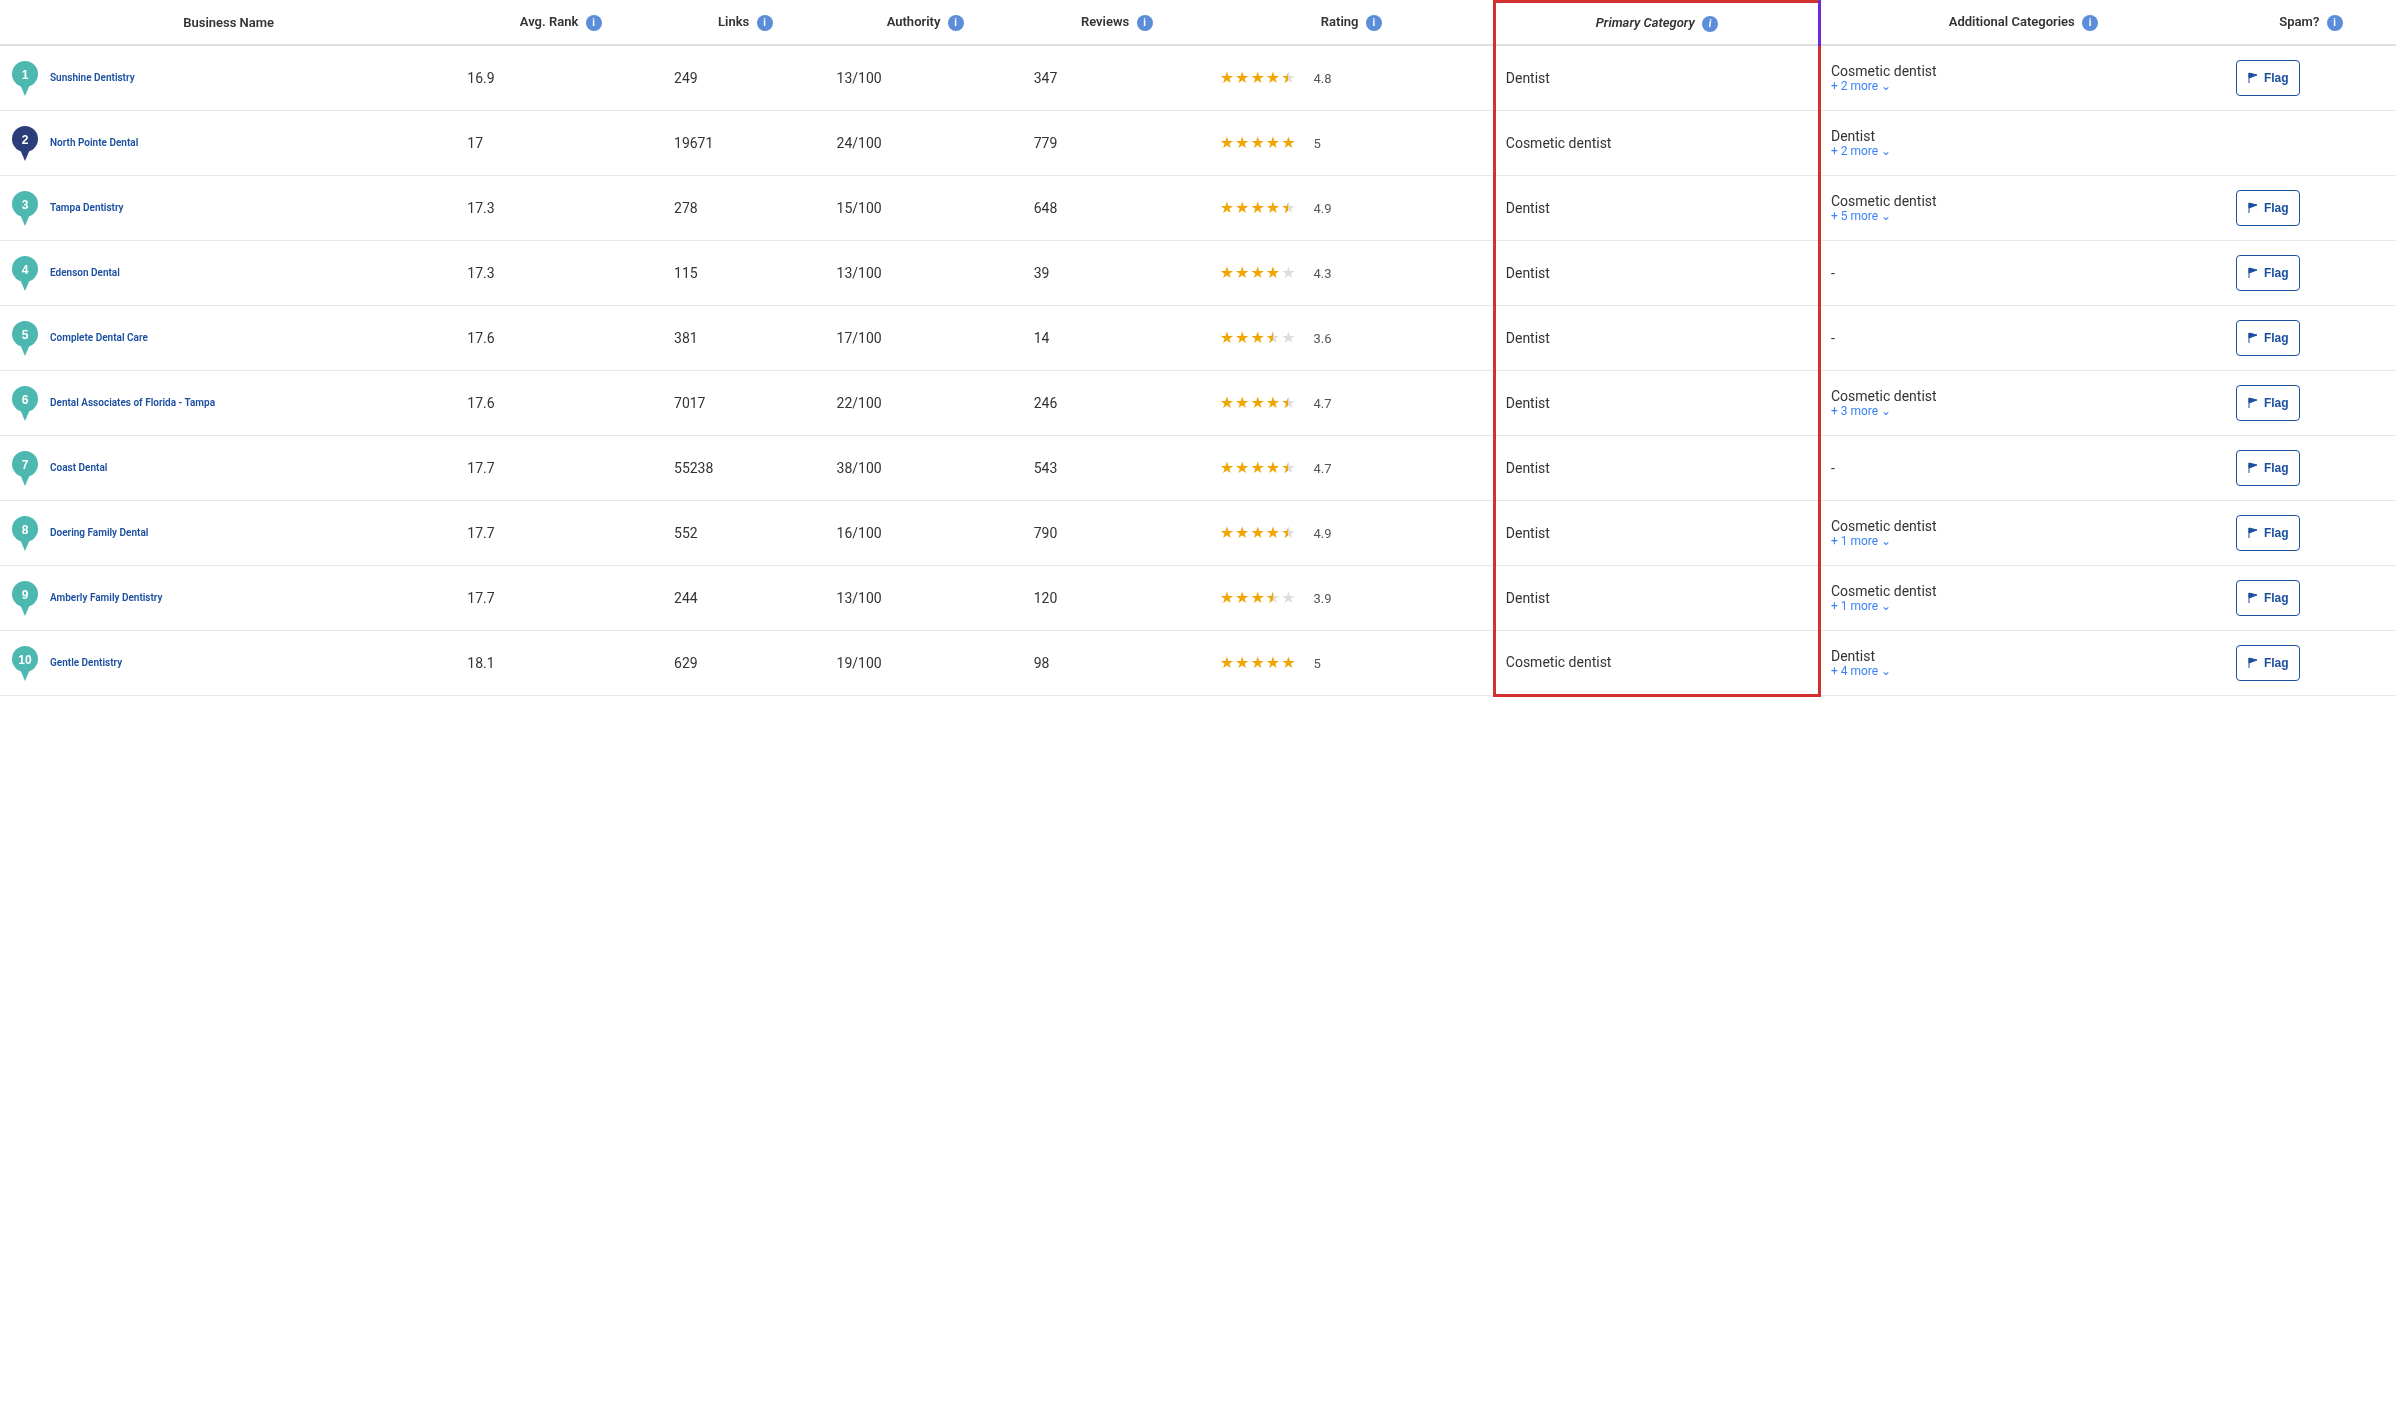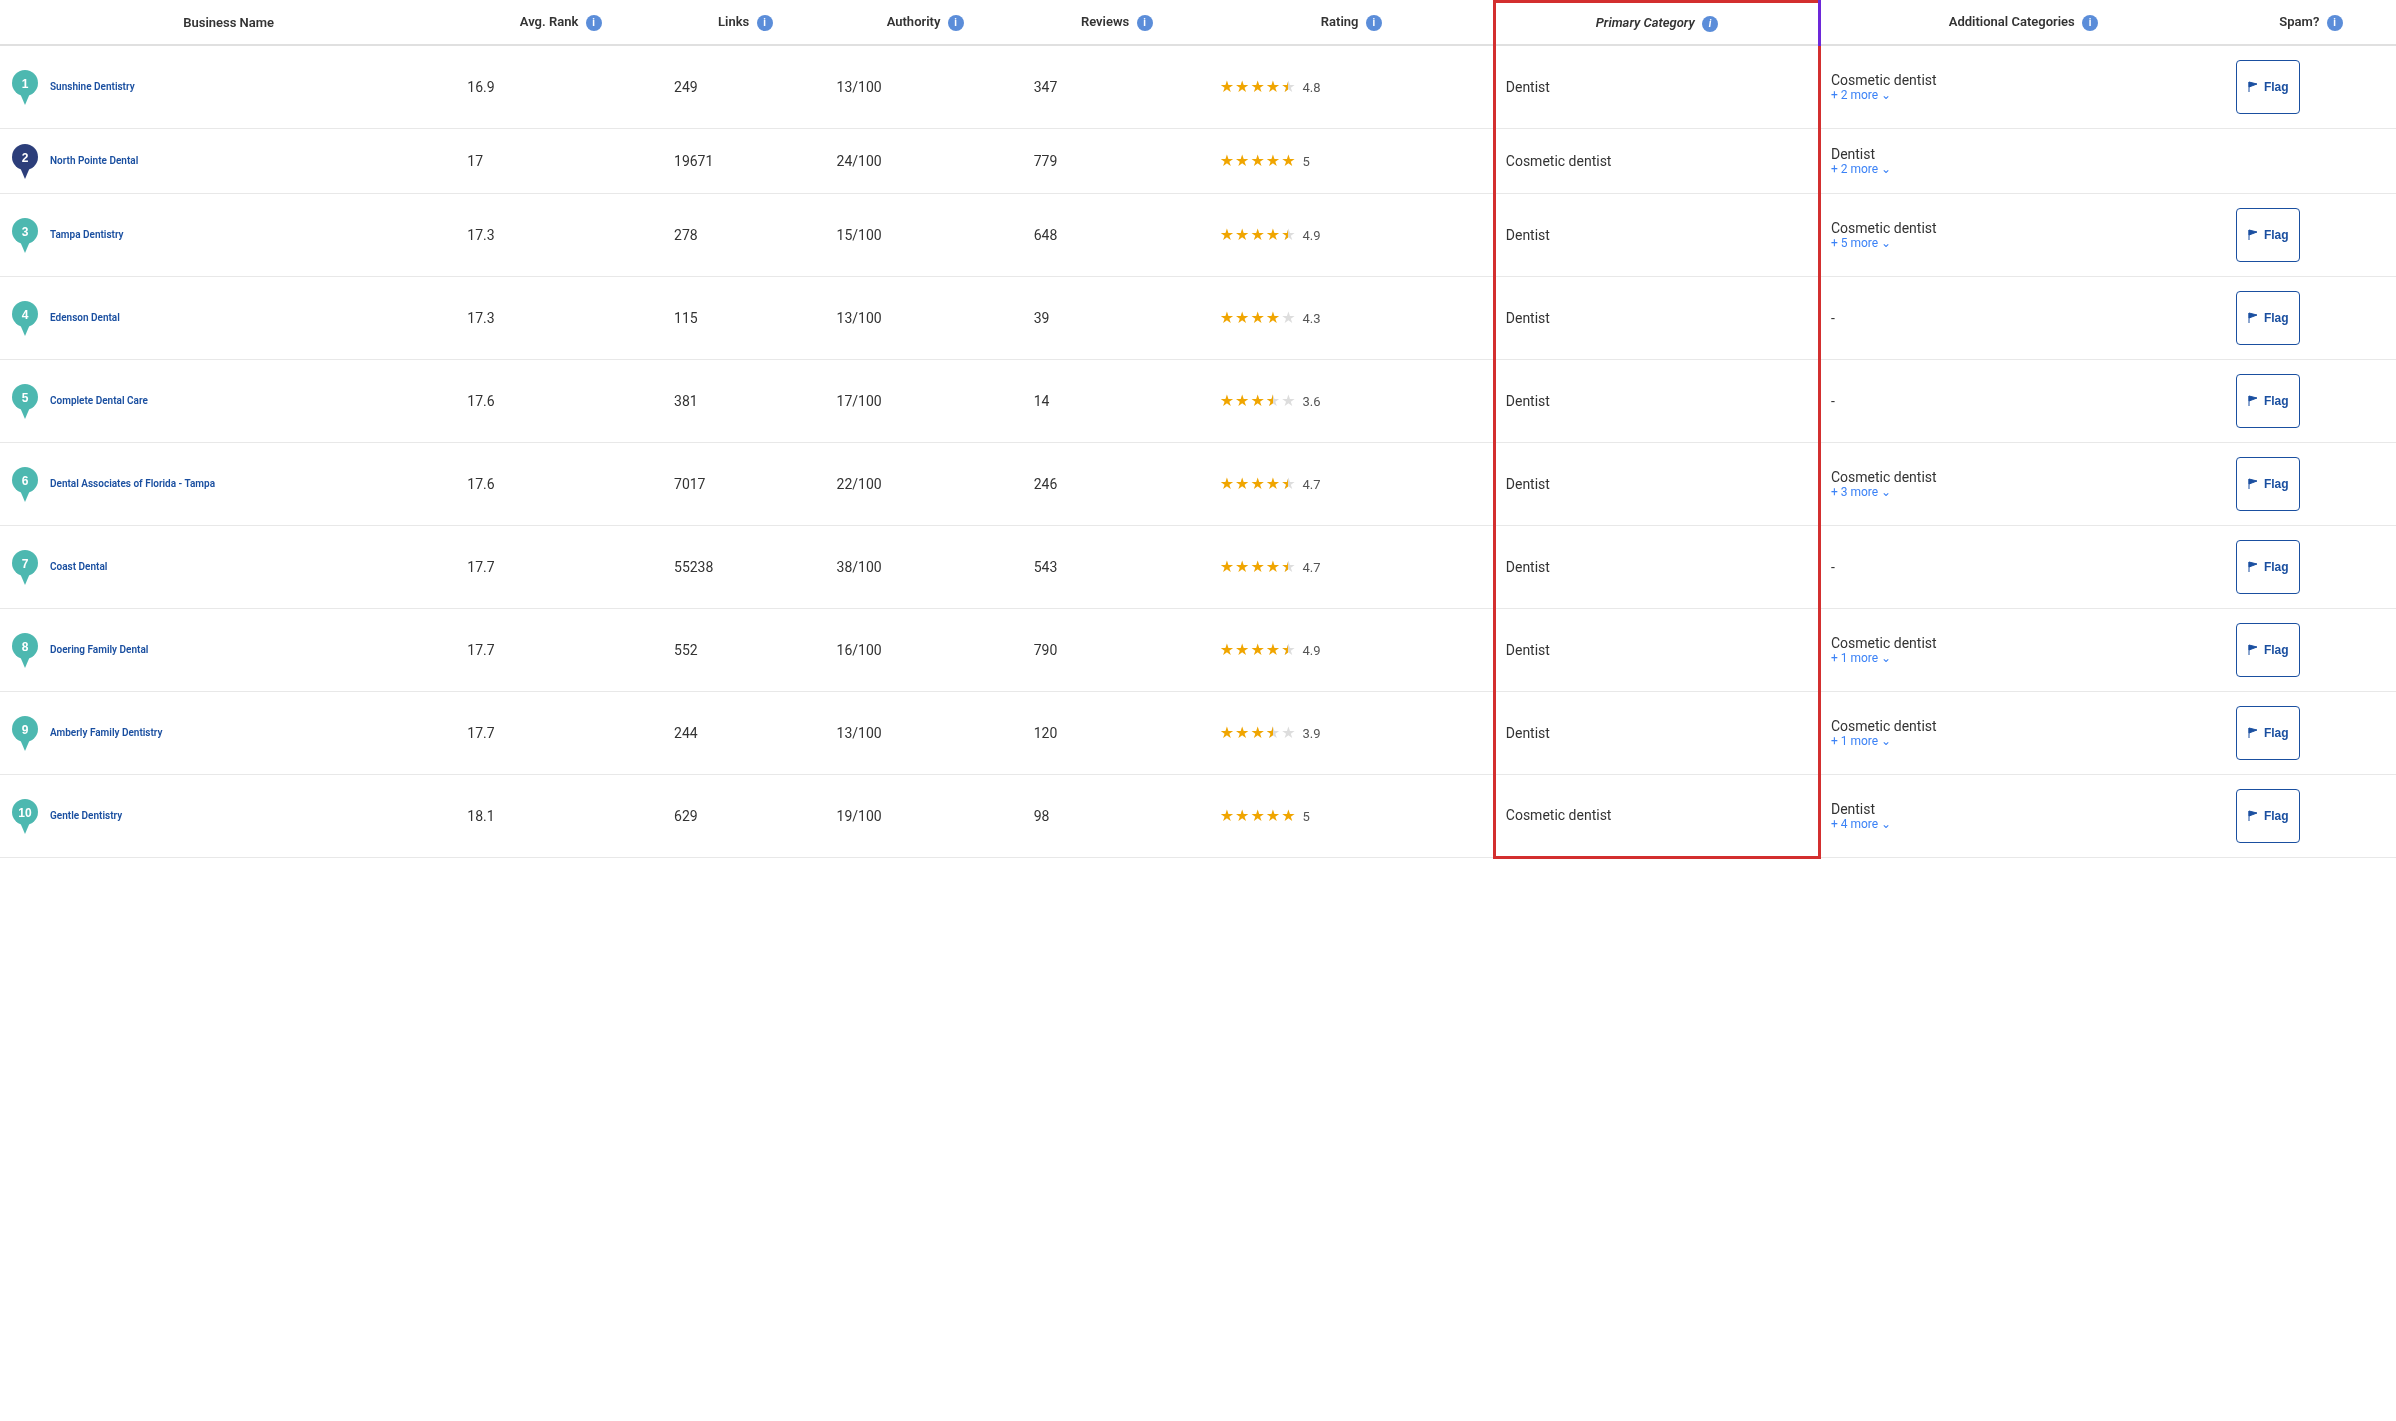--- a/index.html
+++ b/index.html
@@ -80,41 +80,41 @@
     .star {
       color: #f0a500;
       font-size: 16px;
     }
     .star.half {
       position: relative;
       display: inline-block;
     }
     .star.empty { color: #ddd; }
     .rating-num {
-      margin-left: 7px;
+      margin-left: 18px;
       font-size: 13px;
       color: #555;
     }
 
     .additional-col {
       min-width: 200px;
     }
     .more-link {
       color: #3b82f6;
       font-size: 12px;
       cursor: pointer;
       text-decoration: none;
       display: block;
     }
 
     .flag-btn {
       display: inline-flex;
       align-items: center;
       gap: 5px;
-      padding: 19px 10px;
+      padding: 10px 10px;
       border: 1.5px solid #1a4fa0;
       border-radius: 4px;
       background: #fff;
       color: #1a4fa0;
       font-size: 12px;
       font-weight: 600;
       cursor: pointer;
       white-space: nowrap;
     }
     .flag-icon-svg {

